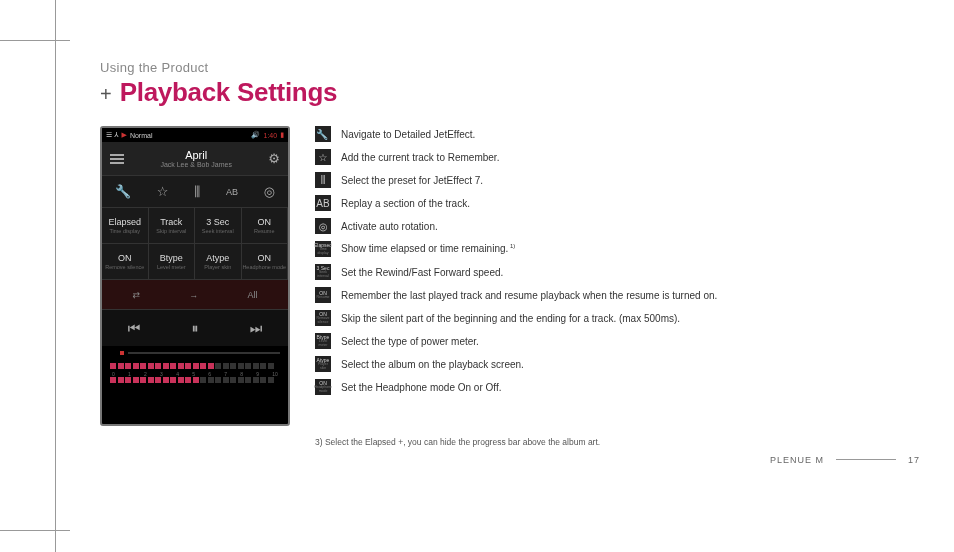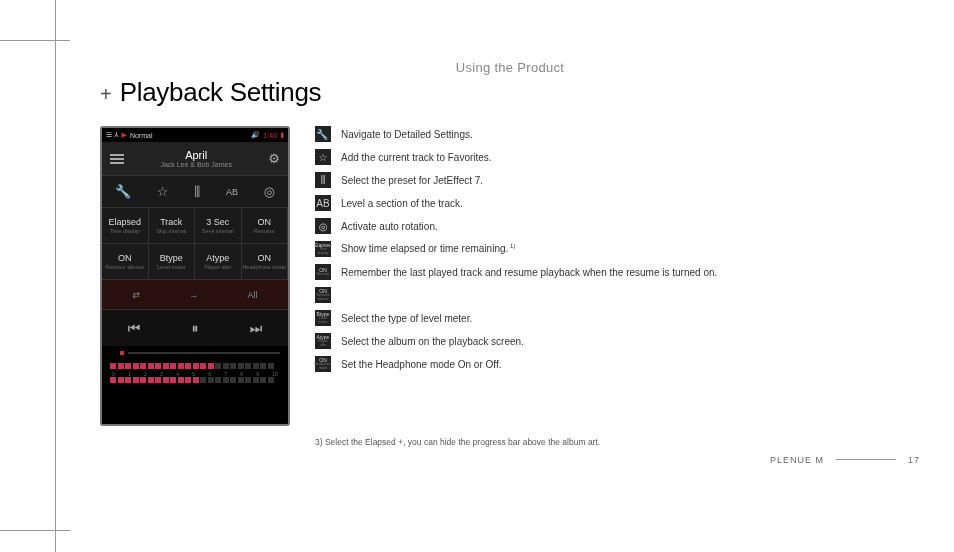--- a/index.html
+++ b/index.html
@@ -1,24 +1,24 @@
 <!DOCTYPE html>
 <html><head>
 <meta charset="utf-8">
 <style>
   * { margin: 0; padding: 0; box-sizing: border-box; }
   body { width: 954px; height: 552px; background: #fff; font-family: Arial, Helvetica, sans-serif; position: relative; }
   .page-border-h { position: absolute; left: 0; top: 40px; width: 70px; height: 1px; background: #999; }
   .page-border-h2 { position: absolute; left: 0; top: 530px; width: 70px; height: 1px; background: #999; }
   .page-border-v { position: absolute; left: 55px; top: 0; width: 1px; height: 552px; background: #999; }
   .content { position: absolute; left: 100px; top: 60px; width: 820px; }
-  .breadcrumb { font-size: 13px; color: #888; font-weight: 300; letter-spacing: 0.3px; text-align: center; }
+  .breadcrumb { font-size: 13px; color: #888; font-weight: 300; letter-spacing: 0.3px; }
   .title-row { display: flex; align-items: baseline; gap: 8px; margin-top: 2px; }
   .plus { font-size: 20px; color: #555; }
-  .title { font-size: 26px; font-weight: 400; color: #000000; letter-spacing: -0.3px; }
+  .title { font-size: 26px; font-weight: 700; color: #be185d; letter-spacing: -0.3px; }
   .main-row { display: flex; gap: 25px; margin-top: 18px; }
   .phone { width: 190px; height: 300px; background: #000; border: 2px solid #777; border-radius: 3px; position: relative; overflow: hidden; flex-shrink: 0; }
   .status-bar { height: 14px; background: #000; display: flex; align-items: center; justify-content: space-between; padding: 0 4px; font-size: 7px; }
   .status-left { display: flex; align-items: center; gap: 3px; color: #ccc; }
   .status-right { display: flex; align-items: center; gap: 3px; color: #c33; }
   .phone-header { height: 34px; background: #222; display: flex; align-items: center; justify-content: space-between; padding: 0 8px; border-bottom: 1px solid #333; }
   .hamburger { display: flex; flex-direction: column; gap: 2px; }
   .hamburger span { width: 14px; height: 2px; background: #aaa; }
   .track-title { color: #fff; font-size: 11px; text-align: center; }
   .track-artist { color: #888; font-size: 7px; text-align: center; }
@@ -206,64 +206,72 @@
             <div class="meter-seg" style="background: rgb(51, 51, 51);"></div>
             <div class="meter-seg" style="background: rgb(51, 51, 51);"></div>
             <div class="meter-seg" style="background: rgb(51, 51, 51);"></div>
           </div>
       </div>
     </div>
 
     <div class="legend" id="legend">
         <div class="legend-row">
           <div class="legend-icon">🔧</div>
-          <span>Navigate to Detailed Settings.</span>
+          <span>Navigate to Detailed JetEffect.</span>
         </div>
         <div class="legend-row">
           <div class="legend-icon">☆</div>
-          <span>Add the current track to Favorites.</span>
+          <span>Add the current track to Remember.</span>
         </div>
         <div class="legend-row">
           <div class="legend-icon">⫼</div>
           <span>Select the preset for JetEffect 7.</span>
         </div>
         <div class="legend-row">
           <div class="legend-icon">AB</div>
-          <span>Level a section of the track.</span>
+          <span>Replay a section of the track.</span>
         </div>
         <div class="legend-row">
           <div class="legend-icon">◎</div>
           <span>Activate auto rotation.</span>
         </div>
         <div class="legend-row">
           <div class="legend-icon txt">
             <span>Elapsed</span>
             <span style="font-size:3.5px;color:#777">Time display</span>
           </div>
           <span>Show time elapsed or time remaining.<span class="sup"> 1)</span></span>
         </div>
         <div class="legend-row">
           <div class="legend-icon txt">
+            <span>3 Sec</span>
+            <span style="font-size:3.5px;color:#777">Seek interval</span>
+          </div>
+          <span>Set the Rewind/Fast Forward speed.</span>
+        </div>
+        <div class="legend-row">
+          <div class="legend-icon txt">
             <span>ON</span>
             <span style="font-size:3.5px;color:#777">Resume</span>
           </div>
           <span>Remember the last played track and resume playback when the resume is turned on.</span>
         </div>
         <div class="legend-row">
           <div class="legend-icon txt">
             <span>ON</span>
             <span style="font-size:3.5px;color:#777">Remove silence</span>
           </div>
+          <span>Skip the silent part of the beginning and the ending for a track. (max 500ms).</span>
         </div>
         <div class="legend-row">
           <div class="legend-icon txt">
             <span>Btype</span>
             <span style="font-size:3.5px;color:#777">Level meter</span>
           </div>
-          <span>Select the type of level meter.</span>
+          <span>Select the type of power meter.</span>
         </div>
         <div class="legend-row">
           <div class="legend-icon txt">
             <span>Atype</span>
             <span style="font-size:3.5px;color:#777">Player skin</span>
           </div>
           <span>Select the album on the playback screen.</span>
         </div>
         <div class="legend-row">
           <div class="legend-icon txt">

